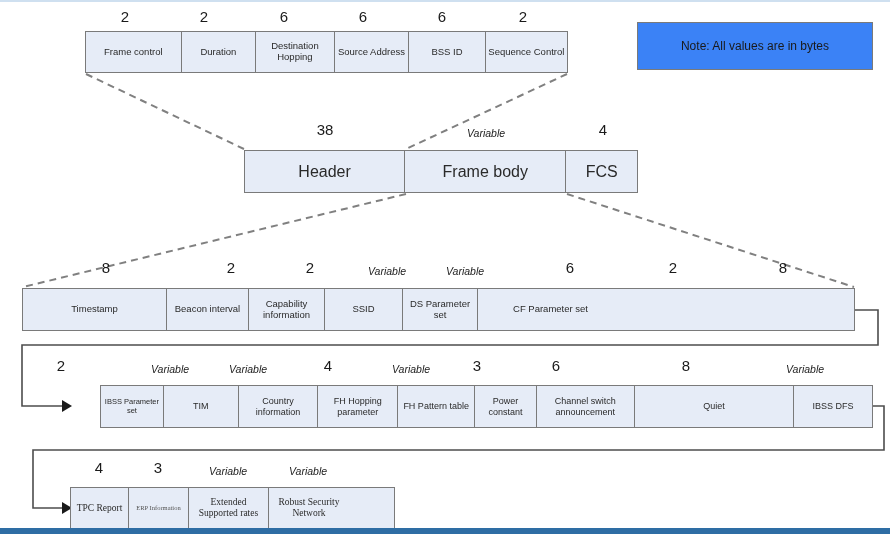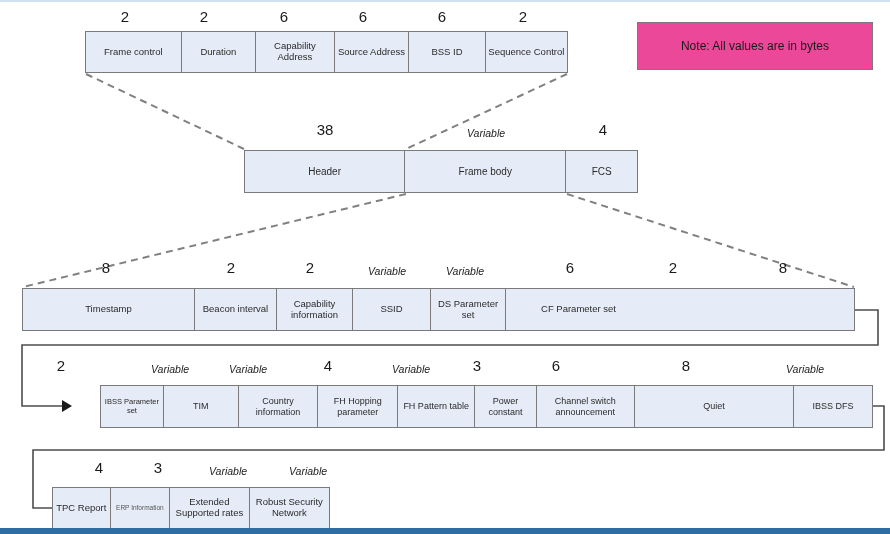--- a/index.html
+++ b/index.html
@@ -24,39 +24,39 @@
        white-space:nowrap;transform:translateX(-50%);}
   .lbl.num{font-size:15px;}
   .lbl.var{font-size:10.5px;font-style:italic;}
 
   
   #row1{left:85px;top:31px;width:483px;height:42px;}
   #row1 .cell{font-size:9.5px;}
 
   
   #row2{left:244px;top:150px;width:394px;height:43px;}
-  #row2 .cell{font-size:10px;}
+  #row2 .cell{font-size:16px;}
 
   
   #row3{left:22px;top:288px;width:833px;height:43px;}
   #row3 .cell{font-size:9.5px;}
 
   
   #row4{left:70px;top:385px;width:773px;height:43px;margin-left:30px;}
   #row4 .cell{font-size:9px;}
 
   
-  #row5{left:52px;top:487px;width:278px;height:42px;}
+  #row5{left:70px;top:487px;width:325px;height:42px;font-family:Liberation Serif, serif;}
   #row5 .cell{font-size:9.5px;}
   #row5 .cell.tiny{font-size:6.5px;color:#555;}
   #row4 .cell.tiny{font-size:7.5px;}
 
   
   #notebox{position:absolute;left:637px;top:22px;width:236px;height:48px;
-           box-sizing:border-box;border:1.5px solid #7a7a7a;background:#ec4899;
+           box-sizing:border-box;border:1.5px solid #7a7a7a;background:#3b82f6;
            display:flex;align-items:center;justify-content:center;
            font-size:12px;color:#1a1a1a;}
 
   
   #bottomstrip{position:absolute;left:0;bottom:0;width:890px;height:6px;background:#2e6da4;}
   #topstrip{position:absolute;left:0;top:0;width:890px;height:2px;background:#cfe0f0;}
 </style>
 </head>
 <body>
 
@@ -79,21 +79,21 @@
     <polygon points="62,502 72,508 62,514" fill="#1a1a1a"></polygon>
   </svg>
 
   <div id="notebox">
     <span>Note: All values are in bytes</span>
   </div>
 
   <div id="row1" class="row">
     <div class="cell" style="width:100px">Frame control</div>
     <div class="cell" style="width:78px">Duration</div>
-    <div class="cell" style="width:82px">Capability Address</div>
+    <div class="cell" style="width:82px">Destination Hopping</div>
     <div class="cell" style="width:78px">Source Address</div>
     <div class="cell" style="width:80px">BSS ID</div>
     <div class="cell" style="width:85px">Sequence Control</div>
   </div>
   <div class="lbl num" style="left:125px;top:8px">2</div>
   <div class="lbl num" style="left:204px;top:8px">2</div>
   <div class="lbl num" style="left:284px;top:8px">6</div>
   <div class="lbl num" style="left:363px;top:8px">6</div>
   <div class="lbl num" style="left:442px;top:8px">6</div>
   <div class="lbl num" style="left:523px;top:8px">2</div>
@@ -101,21 +101,21 @@
   <div id="row2" class="row">
     <div class="cell" style="width:161px">Header</div>
     <div class="cell" style="width:162px">Frame body</div>
     <div class="cell" style="width:71px">FCS</div>
   </div>
   <div class="lbl num" style="left:325px;top:121px">38</div>
   <div class="lbl var" style="left:486px;top:127px">Variable</div>
   <div class="lbl num" style="left:603px;top:121px">4</div>
 
   <div id="row3" class="row">
-    <div class="cell" style="width:172px">Timestamp</div>
+    <div class="cell" style="width:144px">Timestamp</div>
     <div class="cell" style="width:82px">Beacon interval</div>
     <div class="cell" style="width:76px">Capability information</div>
     <div class="cell" style="width:78px">SSID</div>
     <div class="cell" style="width:75px">DS Parameter set</div>
     <div class="cell" style="width:145px">CF Parameter set</div>
   </div>
   <div class="lbl num" style="left:106px;top:259px">8</div>
   <div class="lbl num" style="left:231px;top:259px">2</div>
   <div class="lbl num" style="left:310px;top:259px">2</div>
   <div class="lbl var" style="left:387px;top:265px">Variable</div>

